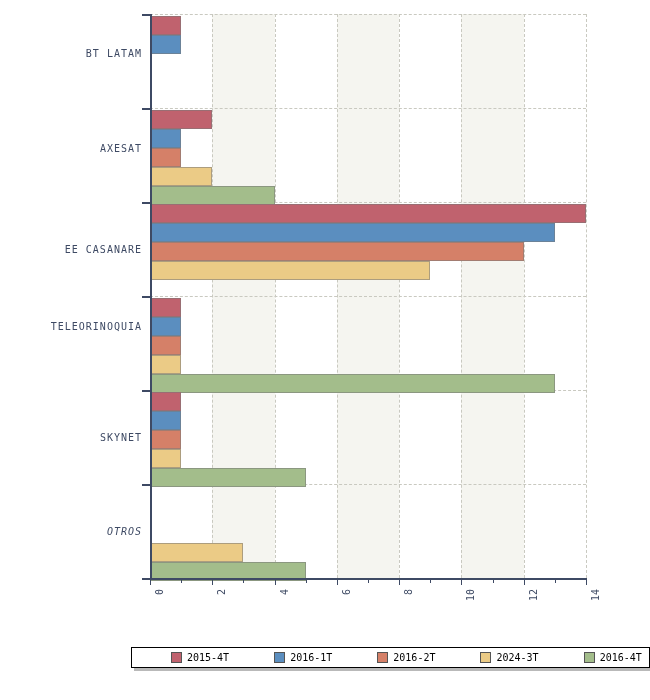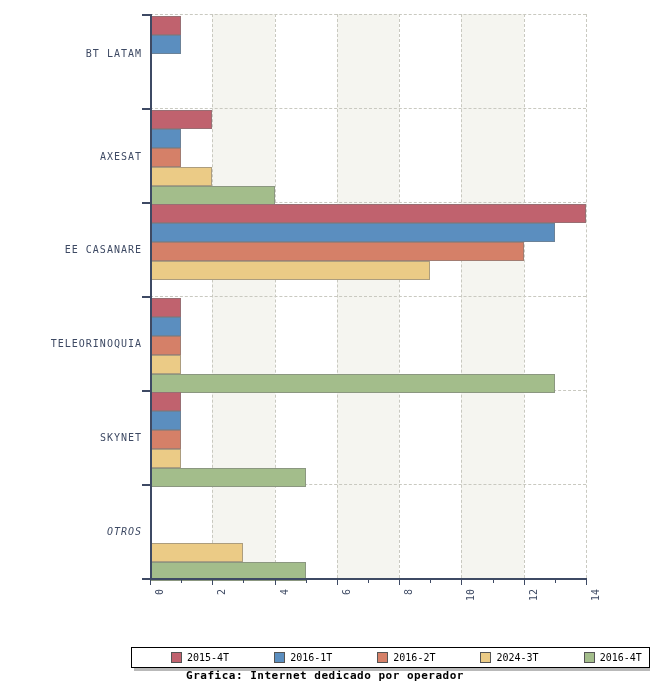--- a/index.html
+++ b/index.html
@@ -217,23 +217,23 @@
       <div class="bar" title="SKYNET 2016-4T: 5" style="left: 0px; top: 453.5px; width: 155.714px; height: 19px; background: rgb(163, 189, 139);"></div>
       <div class="bar" title="OTROS 2016-3T: 3" style="left: 0px; top: 528.5px; width: 93.4286px; height: 19px; background: rgb(235, 203, 134);"></div>
       <div class="bar" title="OTROS 2016-4T: 5" style="left: 0px; top: 547.5px; width: 155.714px; height: 19px; background: rgb(163, 189, 139);"></div>
     </div>
 
   <div id="y-axis-line"></div>
   <div id="x-axis-line"></div>
 
   <div id="cat-labels">
       <div class="cat-label" style="top: 53px;">BT LATAM</div>
-      <div class="cat-label" style="top: 156px;">AXESAT</div>
+      <div class="cat-label" style="top: 148px;">AXESAT</div>
       <div class="cat-label" style="top: 249px;">EE CASANARE</div>
-      <div class="cat-label" style="top: 343px;">TELEORINOQUIA</div>
+      <div class="cat-label" style="top: 326px;">TELEORINOQUIA</div>
       <div class="cat-label" style="top: 437px;">SKYNET</div>
       <div class="cat-label" style="top: 531px; font-style: italic;">OTROS</div>
     </div>
 
   <div id="legend">
       <div class="legend-item">
         <span class="legend-swatch" style="background: rgb(192, 98, 110);"></span>
         <span class="legend-text">2015-4T</span>
       </div>
       <div class="legend-item">
@@ -248,21 +248,20 @@
         <span class="legend-swatch" style="background: rgb(235, 203, 134);"></span>
         <span class="legend-text">2024-3T</span>
       </div>
       <div class="legend-item">
         <span class="legend-swatch" style="background: rgb(163, 189, 139);"></span>
         <span class="legend-text">2016-4T</span>
       </div>
     </div>
 
   <div id="caption">
-    <div class="caption-line">Grafica: Internet dedicado por operador</div>
   </div>
 
 <div class="y-tick-mark" style="top: 14px;"></div>
     <div class="y-tick-mark" style="top: 108px;"></div>
     <div class="y-tick-mark" style="top: 202px;"></div>
     <div class="y-tick-mark" style="top: 296px;"></div>
     <div class="y-tick-mark" style="top: 390px;"></div>
     <div class="y-tick-mark" style="top: 484px;"></div>
     <div class="y-tick-mark" style="top: 578px;"></div>
     <div class="x-tick-mark" style="left: 150px;"></div>

